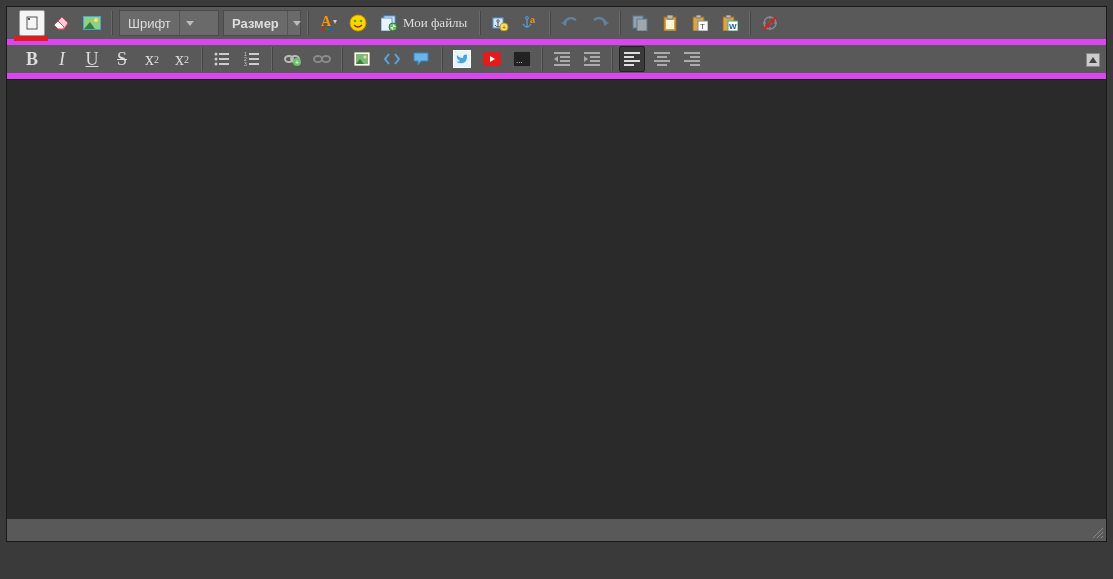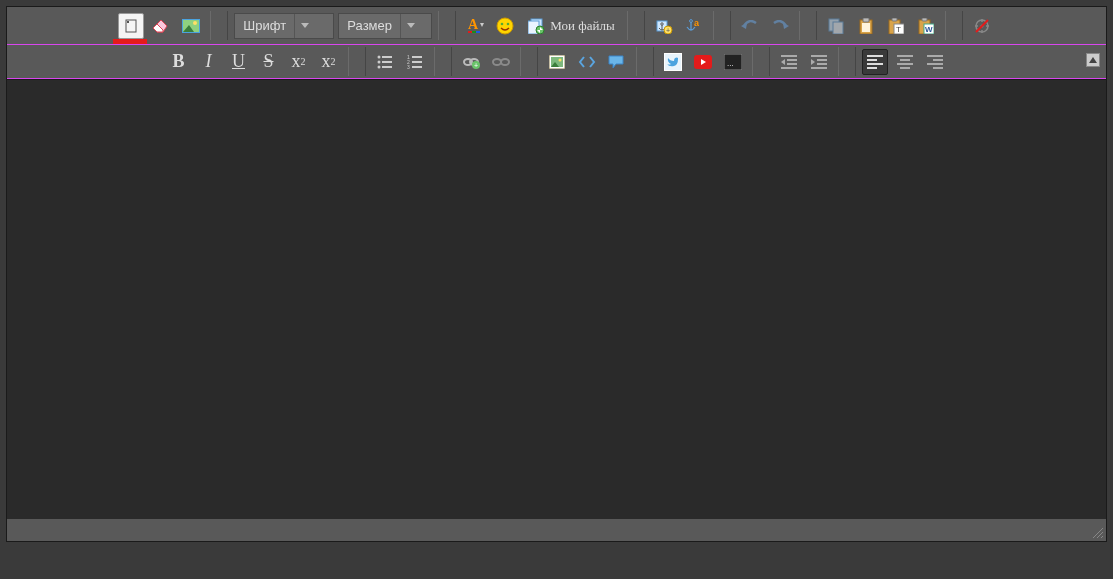--- a/index.html
+++ b/index.html
@@ -15,23 +15,22 @@
   .editor-wrap {
     border: 1px solid #1a1a1a;
     margin: 6px;
     background: #595959;
   }
   .toolbar-row {
     display: flex;
     align-items: center;
     height: 38px;
     padding: 4px 6px;
-    gap: 16px;
-    border-bottom: 1px solid #d946ef;
-    justify-content: center;
+    gap: 0;
+    border-bottom: 6px solid #d946ef;
   }
   .toolbar-row.row2 {
     height: 34px;
     padding: 2px 6px;
     position: relative;
   }
   .group {
     display: flex;
     align-items: center;
     gap: 4px;
@@ -72,21 +71,21 @@
     margin-left: 8px;
     width: 16px;
     height: 24px;
     display: flex;
     align-items: center;
     justify-content: center;
     border-left: 1px solid #555;
     padding-left: 5px;
   }
   .select.font { width: 100px; }
-  .select.size { width: 94px; }
+  .select.size { width: 78px; font-weight: bold; }
   .source-btn {
     position: relative;
     width: 26px;
     height: 26px;
     background: #f5f5f5;
     border: 1px solid #999;
     border-radius: 2px;
     display: flex;
     align-items: center;
     justify-content: center;

